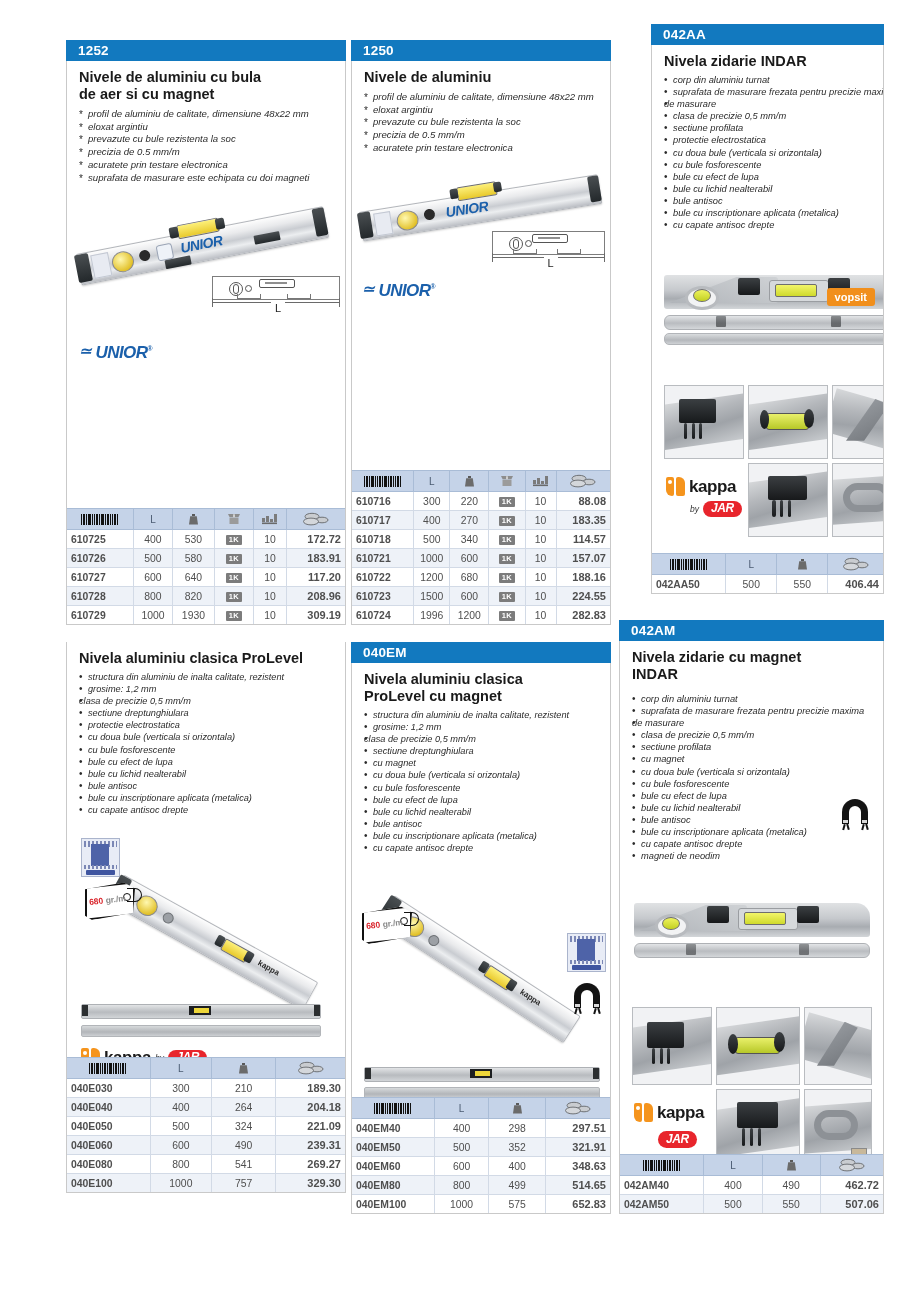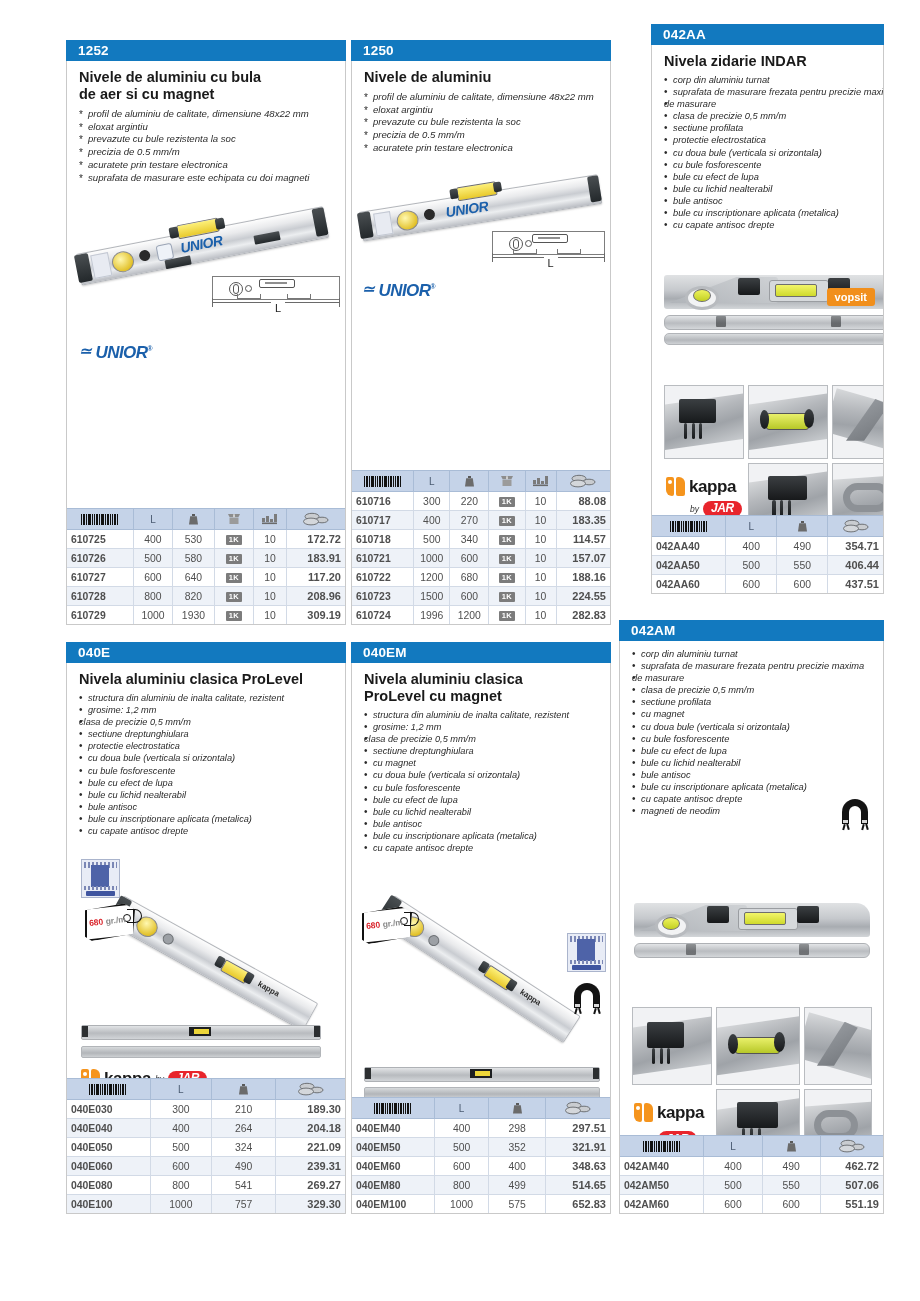--- a/index.html
+++ b/index.html
@@ -651,45 +651,32 @@
                     <path d="M5 1h3v2H5z" fill="#5a5a5a"></path>
                     <path d="M3.2 3.2h6.6l1.2 8.3H2z" fill="#6b6b6b"></path>
                   </svg></th>
           <th><svg class="ico" width="26" height="14" viewBox="0 0 26 14">
                     <ellipse cx="9" cy="4.5" rx="7" ry="3.2" fill="#c9ccd0" stroke="#6f7276"></ellipse>
                     <ellipse cx="19" cy="8" rx="6" ry="2.8" fill="#c9ccd0" stroke="#6f7276"></ellipse>
                     <ellipse cx="8" cy="9.5" rx="7.5" ry="3.4" fill="#d4d7db" stroke="#6f7276"></ellipse>
                   </svg></th>
         </tr>
         <tr>
-                <td class="code">042AA40</td>
-                <td class="num">400</td>
-                <td class="num">490</td>
-                <td class="price">354.71</td>
-              </tr>
-        <tr>
                 <td class="code">042AA50</td>
                 <td class="num">500</td>
                 <td class="num">550</td>
                 <td class="price">406.44</td>
               </tr>
-        <tr>
-                <td class="code">042AA60</td>
-                <td class="num">600</td>
-                <td class="num">600</td>
-                <td class="price">437.51</td>
-              </tr>
       </tbody>
           </table>
     </div>
   </div>
 </div>
 
 <div class="panel" style="left:55px;top:642px;width:280px;height:572px;">
-  <div class="panel-head">040E</div>
   <div class="panel-body">
     <div class="panel-title">Nivela aluminiu clasica ProLevel</div>
     <ul class="feat dot" style="font-size:9.2px;line-height:11.6px;">
       <li>structura din aluminiu de inalta calitate, rezistent</li>
       <li>grosime: 1,2 mm</li>
       <li>clasa de precizie 0,5 mm/m</li>
       <li>sectiune dreptunghiulara</li>
       <li>protectie electrostatica</li>
       <li>cu doua bule (verticala si orizontala)</li>
       <li>cu bule fosforescente</li>
@@ -942,20 +929,24 @@
               </tr>
       </tbody>
           </table>
     </div>
   </div>
 </div>
 
 <div class="panel" style="left:608px;top:620px;width:265px;height:594px;">
   <div class="panel-head">042AM</div>
   <div class="panel-body">
+    <div class="panel-title">
+      <div>Nivela zidarie cu magnet</div>
+      <div>INDAR</div>
+    </div>
     <ul class="feat dot" style="font-size:9.3px;line-height:11.6px;margin-top:8px;">
       <li>corp din aluminiu turnat</li>
       <li>suprafata de masurare frezata pentru precizie maxima</li>
       <li style="padding-left:0;">de masurare</li>
       <li>clasa de precizie 0,5 mm/m</li>
       <li>sectiune profilata</li>
       <li>cu magnet</li>
       <li>cu doua bule (verticala si orizontala)</li>
       <li>cu bule fosforescente</li>
       <li>bule cu efect de lupa</li>
@@ -1059,25 +1050,19 @@
                 <td class="num">400</td>
                 <td class="num">490</td>
                 <td class="price">462.72</td>
               </tr>
         <tr>
                 <td class="code">042AM50</td>
                 <td class="num">500</td>
                 <td class="num">550</td>
                 <td class="price">507.06</td>
               </tr>
-        <tr>
-                <td class="code">042AM60</td>
-                <td class="num">600</td>
-                <td class="num">600</td>
-                <td class="price">551.19</td>
-              </tr>
       </tbody>
           </table>
     </div>
   </div>
 </div>
 
 </div>
 
 </body></html>

